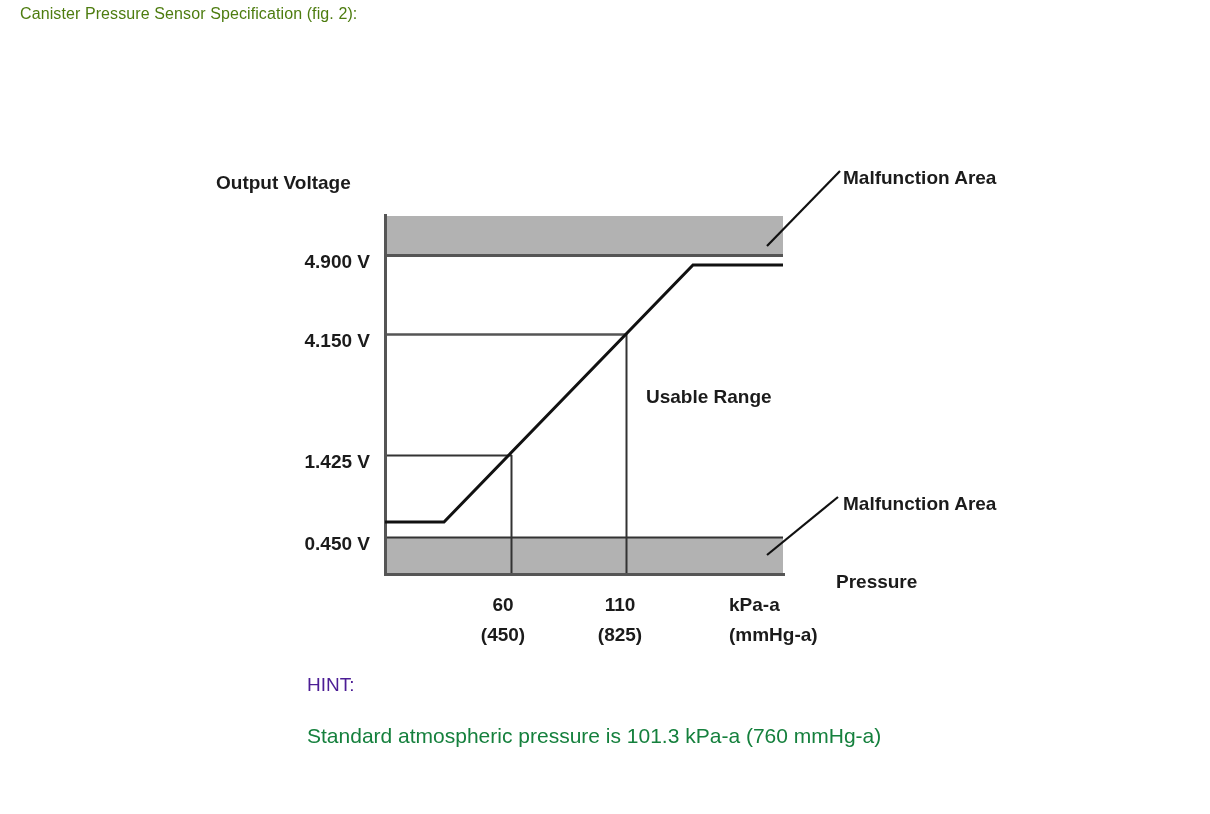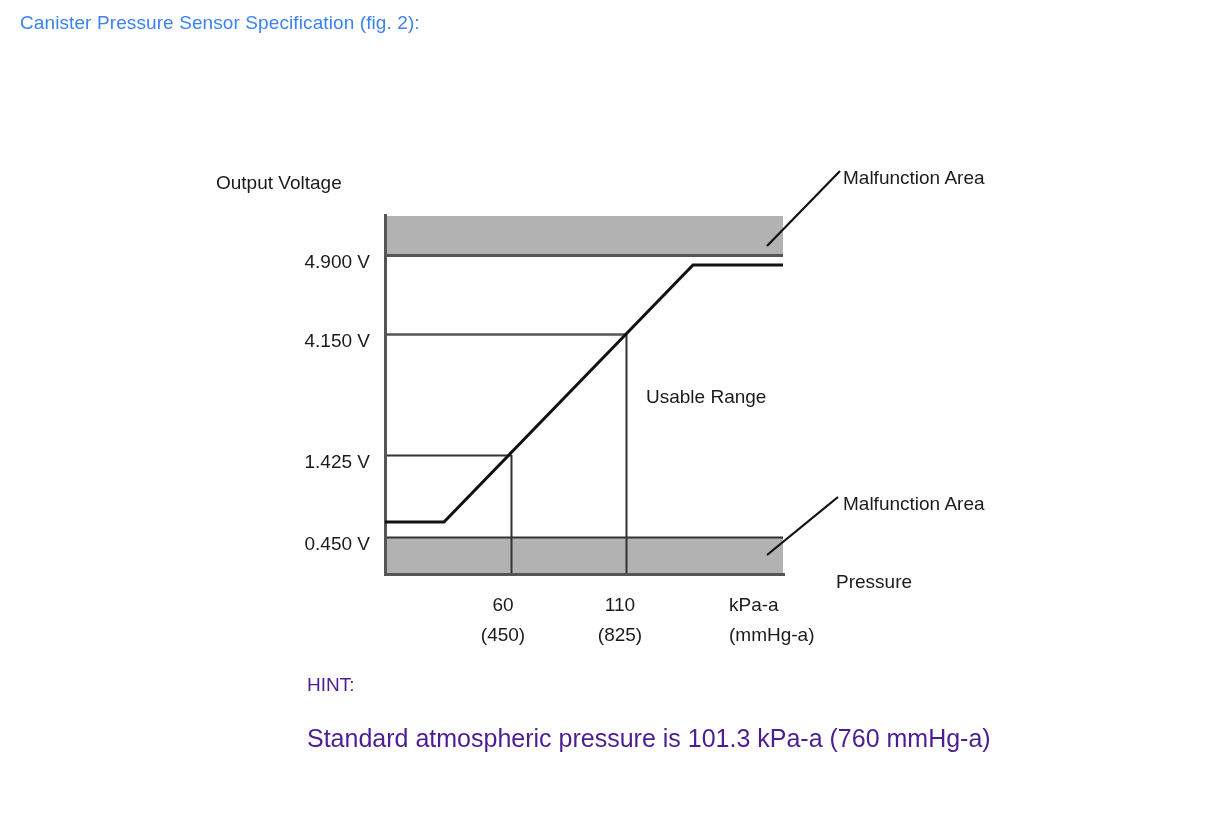--- a/index.html
+++ b/index.html
@@ -20,34 +20,35 @@
 
   .page {
     position: absolute;
     inset: 0;
   }
 
   
   #doc-title {
     position: absolute;
     left: 20px;
-    top: 12px;
-    font-size: 19px;
+    top: 5px;
+    font-size: 16px;
     letter-spacing: 0.1px;
     white-space: nowrap;
-    color: #3b82f6;
+    color: #4d7c0f;
   }
 
   
   #figure {
     position: absolute;
     left: 0;
     top: 0;
     width: 1068px;
     height: 814px;
+    font-weight: bold;
   }
 
   #plot-svg {
     position: absolute;
     left: 0;
     top: 0;
     display: block;
   }
 
   
@@ -68,23 +69,23 @@
     left: 307px;
     top: 674px;
     font-size: 19px;
     white-space: nowrap;
     color: #4c1d95;
   }
   #hint-text {
     position: absolute;
     left: 307px;
     top: 724px;
-    font-size: 25px;
+    font-size: 21px;
     white-space: nowrap;
-    color: #4c1d95;
+    color: #15803d;
   }
 </style>
 </head>
 <body style="background: rgb(255, 255, 255);">
 
 <div class="page">
 
   <div id="doc-title">Canister Pressure Sensor Specification (fig. 2):</div>
 
   <div id="figure">

